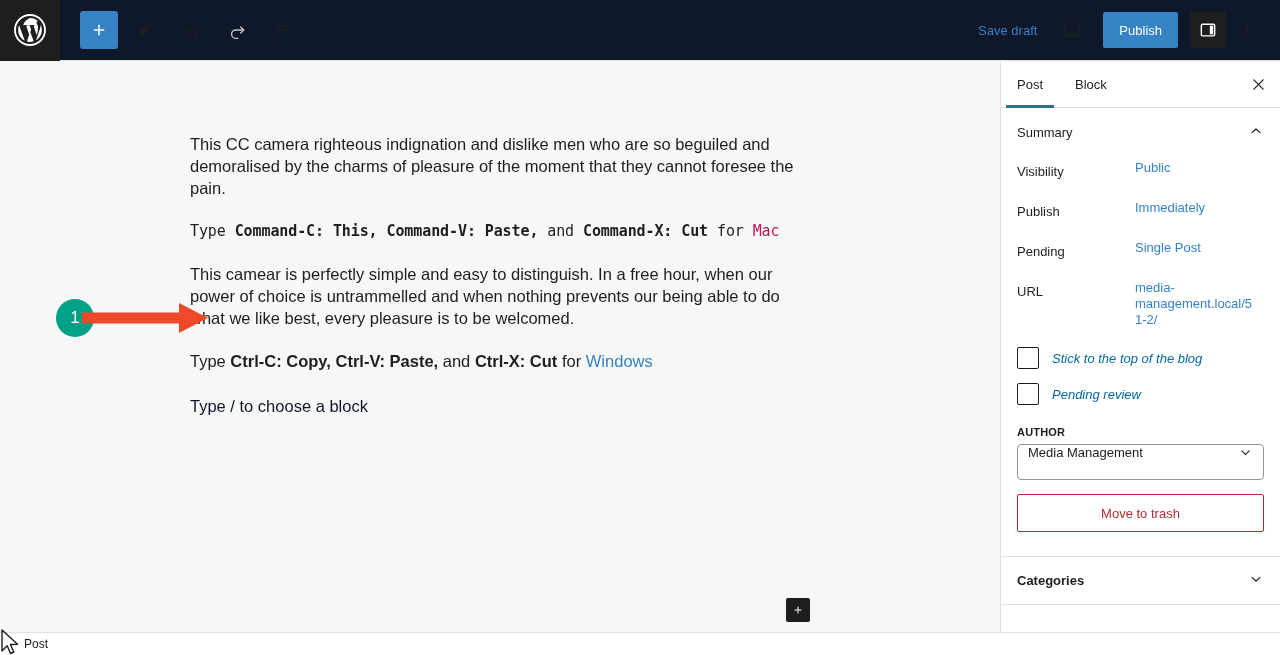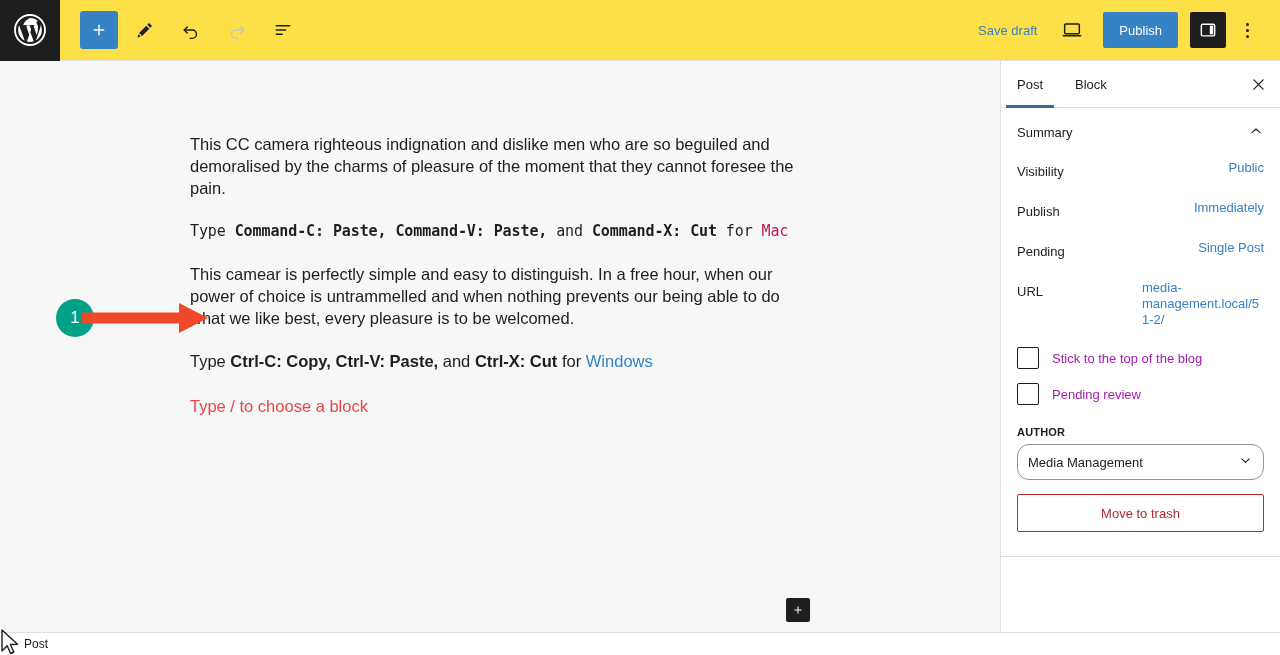--- a/index.html
+++ b/index.html
@@ -8,21 +8,21 @@
     width: 1280px; height: 655px;
     overflow: hidden;
     font-family: "Liberation Sans", sans-serif;
     background: #ffffff;
   }
   #app { position: relative; width: 1280px; height: 655px; }
 
   
   .topbar {
     position: absolute; top: 0; left: 0; width: 1280px; height: 61px;
-    background: #fde047;
+    background: #0f172a;
     border-bottom: 1px solid #e0e0e0;
     display: flex; align-items: center;
   }
   .wp-logo {
     width: 60px; height: 61px; background: #1e1e1e;
     display: flex; align-items: center; justify-content: center;
     flex: 0 0 60px;
   }
   .wp-logo svg { display:block; }
 
@@ -78,21 +78,21 @@
     font-size: 16.5px; line-height: 22px; margin: 0 0 21px 0;
     color: #1e1e1e;
   }
   .para.mono {
     font-family: "DejaVu Sans Mono", "Liberation Mono", monospace;
     font-size: 15px; letter-spacing: -0.1px;
   }
   .para.mono b { font-weight: bold; }
   .red { color: #be185d; }
   .link { color: #3582c4; }
-  .placeholder { color: #ef4444; font-size: 16.5px; line-height: 26px; margin: 0; }
+  .placeholder { color: #0f172a; font-size: 16.5px; line-height: 26px; margin: 0; }
 
   
   .annotation { position: absolute; left: 56px; top: 232px; width: 130px; height: 48px; }
   .anno-badge {
     position: absolute; left: 0; top: 6px; width: 38px; height: 38px; border-radius: 50%;
     background: #00a184; color: #ffffff; font-size: 17px;
     display: flex; align-items: center; justify-content: center;
     font-family: "Liberation Sans", sans-serif;
   }
   .anno-arrow { position: absolute; left: 26px; top: 8px; }
@@ -126,41 +126,41 @@
     margin-left: auto; width: 44px; display: flex; align-items: center;
     justify-content: center; border: none; background: none; cursor: pointer;
   }
   .sb-section-head {
     height: 48px; display: flex; align-items: center; padding: 0 16px;
     font-size: 13px; font-weight: normal; color: #1e1e1e; cursor: pointer;
   }
   .sb-section-head .chev { margin-left: auto; }
   .sb-body { padding: 0 16px 12px 16px; }
   .sb-row {
-    display: flex; align-items: flex-start; min-height: 40px; padding: 4px 0; justify-content: space-between;
+    display: flex; align-items: flex-start; min-height: 40px; padding: 4px 0;
   }
   .sb-row .lbl { width: 118px; font-size: 13px; color: #1e1e1e; line-height: 20px; padding-top: 2px;}
   .sb-row .val {
     font-size: 13px; color: #3582c4; background: none; border: none; padding: 0;
     text-align: left; cursor: pointer; line-height: 16px; max-width: 122px;
     word-break: break-word; font-family: "Liberation Sans", sans-serif;
   }
   .sb-check { display: flex; align-items: center; gap: 13px; padding: 7px 0; }
   .cbox {
     width: 22px; height: 22px; border: 1.5px solid #1e1e1e; border-radius: 2px;
     background: #fff; flex: 0 0 22px; cursor: pointer;
   }
-  .sb-check .ctext { font-size: 13px; color: #a21caf; }
+  .sb-check .ctext { font-size: 13px; color: #0369a1; font-style: italic; }
   .sb-fieldlabel {
     font-size: 11px; text-transform: uppercase; color: #1e1e1e;
     letter-spacing: 0.2px; margin: 14px 0 6px 0; font-weight: bold;
   }
   .sb-select {
-    width: 100%; height: 36px; border: 1px solid #949494; border-radius: 12px;
-    background: #fff; display: flex; align-items: center; padding: 0 10px;
+    width: 100%; height: 36px; border: 1px solid #949494; border-radius: 4px;
+    background: #fff; display: flex; align-items: flex-start; padding: 0 10px;
     font-size: 13px; color: #1e1e1e; cursor: pointer;
   }
   .sb-select .chev { margin-left: auto; }
   .trash-btn {
     width: 100%; height: 38px; margin-top: 14px; border: 1px solid #b32d2e;
     border-radius: 2px; background: #fff; color: #b32d2e; font-size: 13px;
     cursor: pointer; font-family: "Liberation Sans", sans-serif;
   }
   .sb-divider { border-top: 1px solid #e0e0e0; margin-top: 12px; }
   .sb-collapsed-head {
@@ -247,21 +247,21 @@
       </button>
     </div>
   </div>
 
   <div class="canvas">
 
     <div class="post-content">
 
       <p class="para">This CC camera righteous indignation and dislike men who are so beguiled and demoralised by the charms of pleasure of the moment that they cannot foresee the pain.</p>
 
-      <p class="para mono"><span>Type </span><b>Command-C: Paste,</b> <b>Command-V: Paste,</b><span> and </span><b>Command-X: Cut</b><span> for </span><span class="red">Mac</span></p>
+      <p class="para mono"><span>Type </span><b>Command-C: This,</b> <b>Command-V: Paste,</b><span> and </span><b>Command-X: Cut</b><span> for </span><span class="red">Mac</span></p>
 
       <p class="para">This camear is perfectly simple and easy to distinguish. In a free hour, when our power of choice is untrammelled and when nothing prevents our being able to do what we like best, every pleasure is to be welcomed.</p>
 
       <p class="para"><span>Type </span><b>Ctrl-C: Copy,</b> <b>Ctrl-V: Paste,</b><span> and </span><b>Ctrl-X: Cut</b><span> for </span><span class="link">Windows</span></p>
 
       <p class="placeholder">Type / to choose a block</p>
     </div>
 
     <div class="annotation">
       <div class="anno-badge">1</div>
@@ -339,20 +339,28 @@
               <path fill="none" stroke="#1e1e1e" stroke-width="1.8" stroke-linecap="round" stroke-linejoin="round" d="M6 9.5 12 15l6-5.5"></path>
             </svg>
         </span>
       </div>
 
       <button class="trash-btn">Move to trash</button>
     </div>
 
     <div class="sb-divider"></div>
 
+    <div class="sb-collapsed-head">
+      <span>Categories</span>
+      <span class="chev">
+        <svg width="16" height="16" viewBox="0 0 24 24">
+            <path fill="none" stroke="#1e1e1e" stroke-width="1.8" stroke-linecap="round" stroke-linejoin="round" d="M6 9.5 12 15l6-5.5"></path>
+          </svg>
+      </span>
+    </div>
   </div>
 
   <div class="statusbar">
     <span>Post</span>
     <svg class="cursor-arrow" width="22" height="28" viewBox="0 0 22 28">
       <path d="M2 1 2 22 7.2 16.8 10.6 24.5 13.8 23 10.4 15.5 17.5 15.2z" fill="#ffffff" stroke="#1e1e1e" stroke-width="1.4" stroke-linejoin="round"></path>
     </svg>
   </div>
 
 </div>

